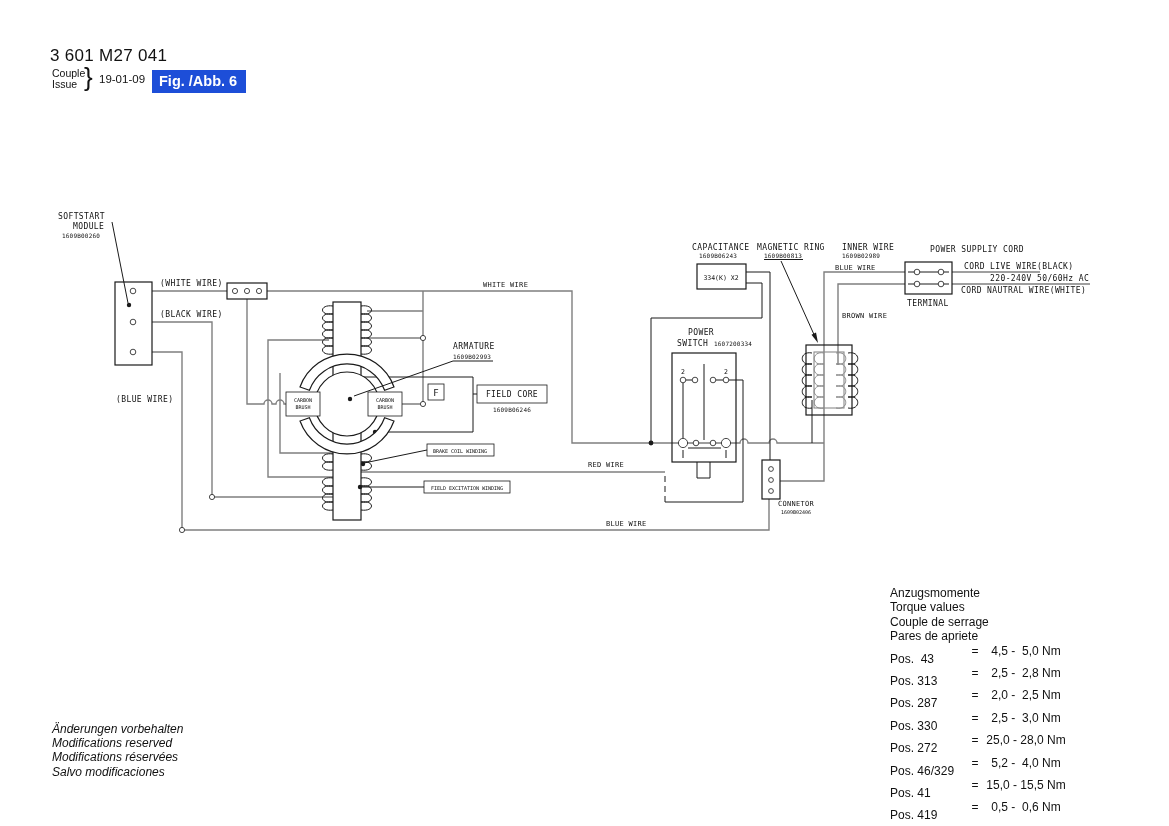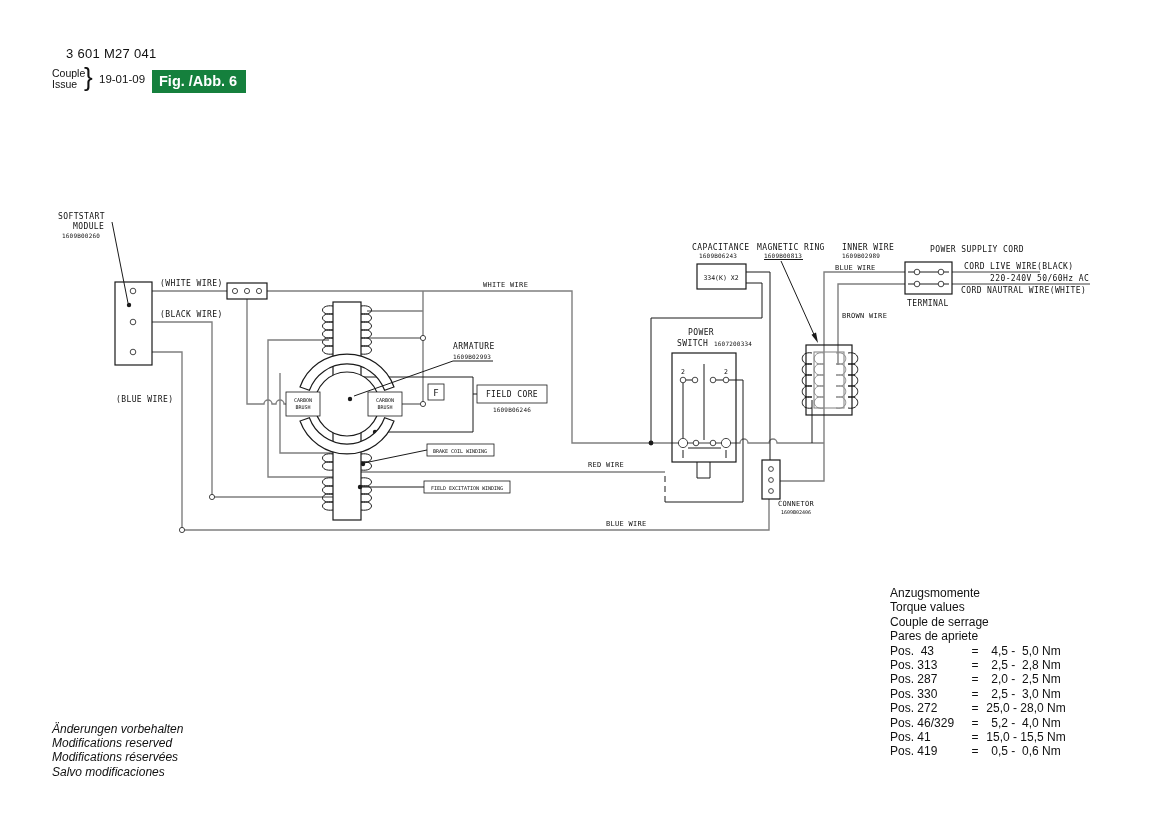--- a/index.html
+++ b/index.html
@@ -1,29 +1,29 @@
 <!DOCTYPE html>
 <html><head>
 <meta charset="utf-8">
 <style>
   html,body{margin:0;padding:0;}
   body{width:1169px;height:826px;position:relative;background:#ffffff;overflow:hidden;
        font-family:"Liberation Sans",sans-serif;color:#111;}
   .abs{position:absolute;}
   
-  #part-number{left:66px;top:46px;font-size:13px;letter-spacing:.3px;}
+  #part-number{left:50px;top:46px;font-size:17px;letter-spacing:.3px;}
   #stand-issue{left:52px;top:68px;font-size:10.5px;line-height:11px;}
   #brace{left:84px;top:62px;font-size:26px;font-weight:300;}
   #issue-date{left:99px;top:73px;font-size:11.5px;text-align:right;}
-  #fig-box{left:152px;top:70px;background:#15803d;color:#fff;font-weight:bold;
+  #fig-box{left:152px;top:70px;background:#1d4ed8;color:#fff;font-weight:bold;
            font-size:14.5px;padding:3px 9px 4px 7px;}
   
   #torque{left:890px;top:586px;width:178px;font-size:12px;line-height:14.4px;}
   #torque .t-row{display:flex;}
-  #torque .t-pos{width:76px;white-space:pre;}
+  #torque .t-pos{width:76px;white-space:pre;margin-top:8px;}
   #torque .t-eq{width:18px;text-align:center;}
   #torque .t-val{flex:1;text-align:center;white-space:pre;}
   
   #footer{left:52px;top:722px;font-size:12px;line-height:14.2px;font-style:italic;}
   
   text{font-family:"DejaVu Sans Mono",monospace;fill:#111;}
   .lbl{font-size:8px;letter-spacing:.4px;}
   .lbl-s{font-size:6px;letter-spacing:.2px;}
   .lbl-xs{font-size:5px;letter-spacing:0;}
   .lbl-m{font-size:7px;letter-spacing:.3px;}

